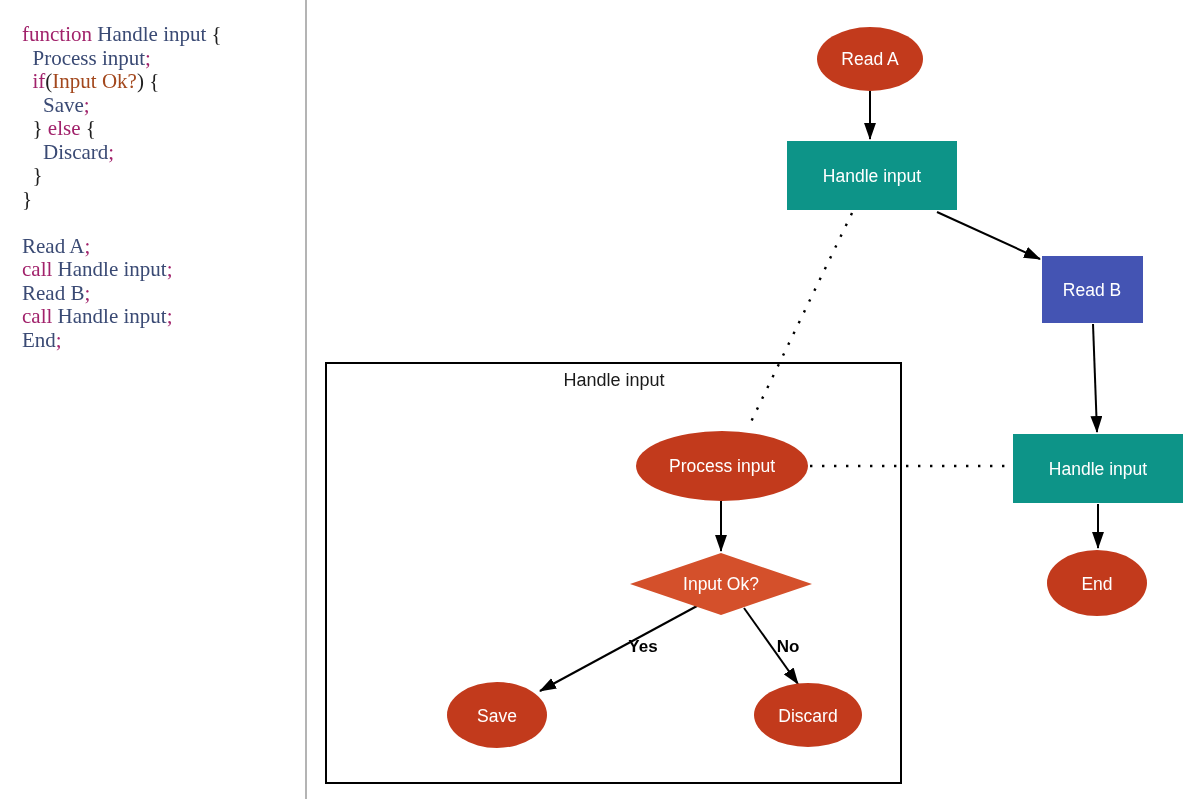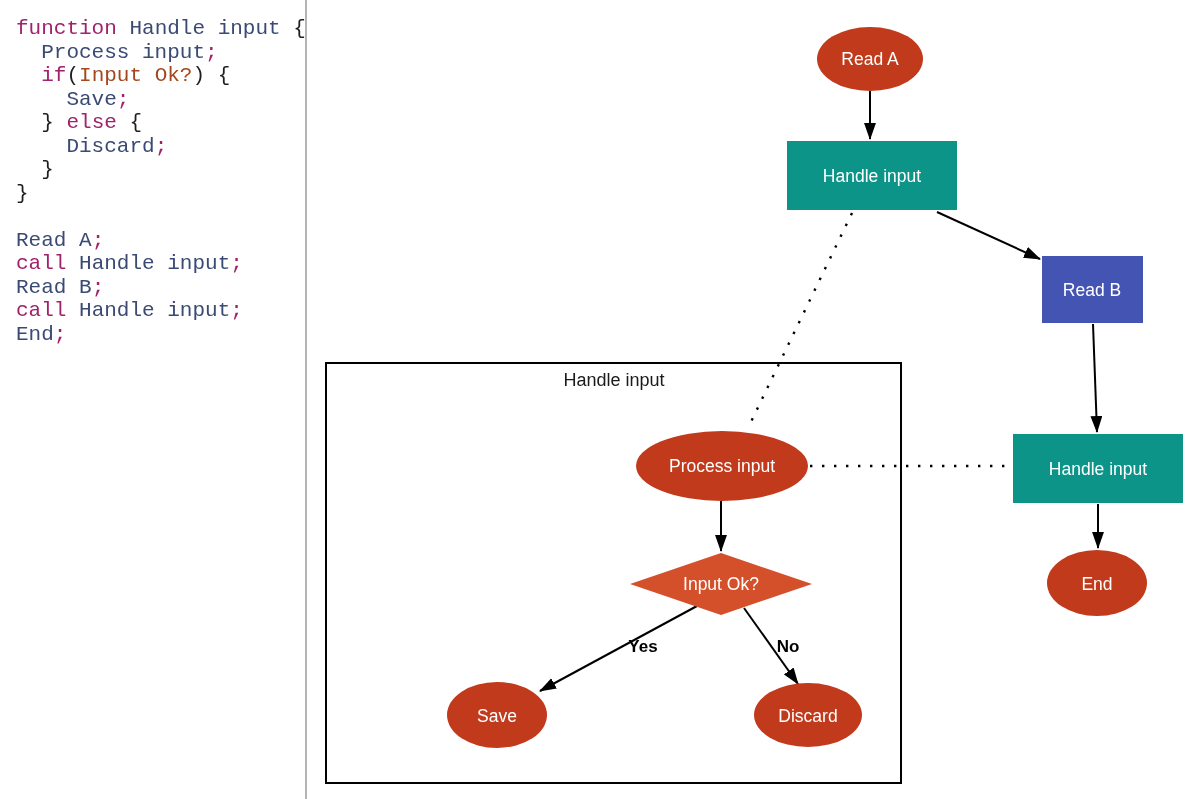--- a/index.html
+++ b/index.html
@@ -9,22 +9,22 @@
     background:#ffffff;
     overflow:hidden;
     font-family:"Liberation Sans", sans-serif;
   }
   
   .code-panel{
     position:absolute;left:0;top:0;width:305px;height:799px;
     background:#ffffff;
   }
   #code{
-    margin:8px;padding:9px 0 0 8px;
-    font-family:Liberation Mono, monospace;
+    margin:14px;padding:9px 0 0 8px;
+    font-family:Liberation Serif, serif;
     font-size:21px;line-height:23.5px;
   }
   .code-line{white-space:pre;height:23.5px;}
   .tk-kw{color:#a1226b;}
   .tk-id{color:#3a4a74;}
   .tk-cond{color:#a3481d;}
   .tk-pun{color:#1f1f1f;}
   .divider{
     position:absolute;left:305px;top:0;width:2px;height:799px;
     background:#b4b4b4;cursor:col-resize;

